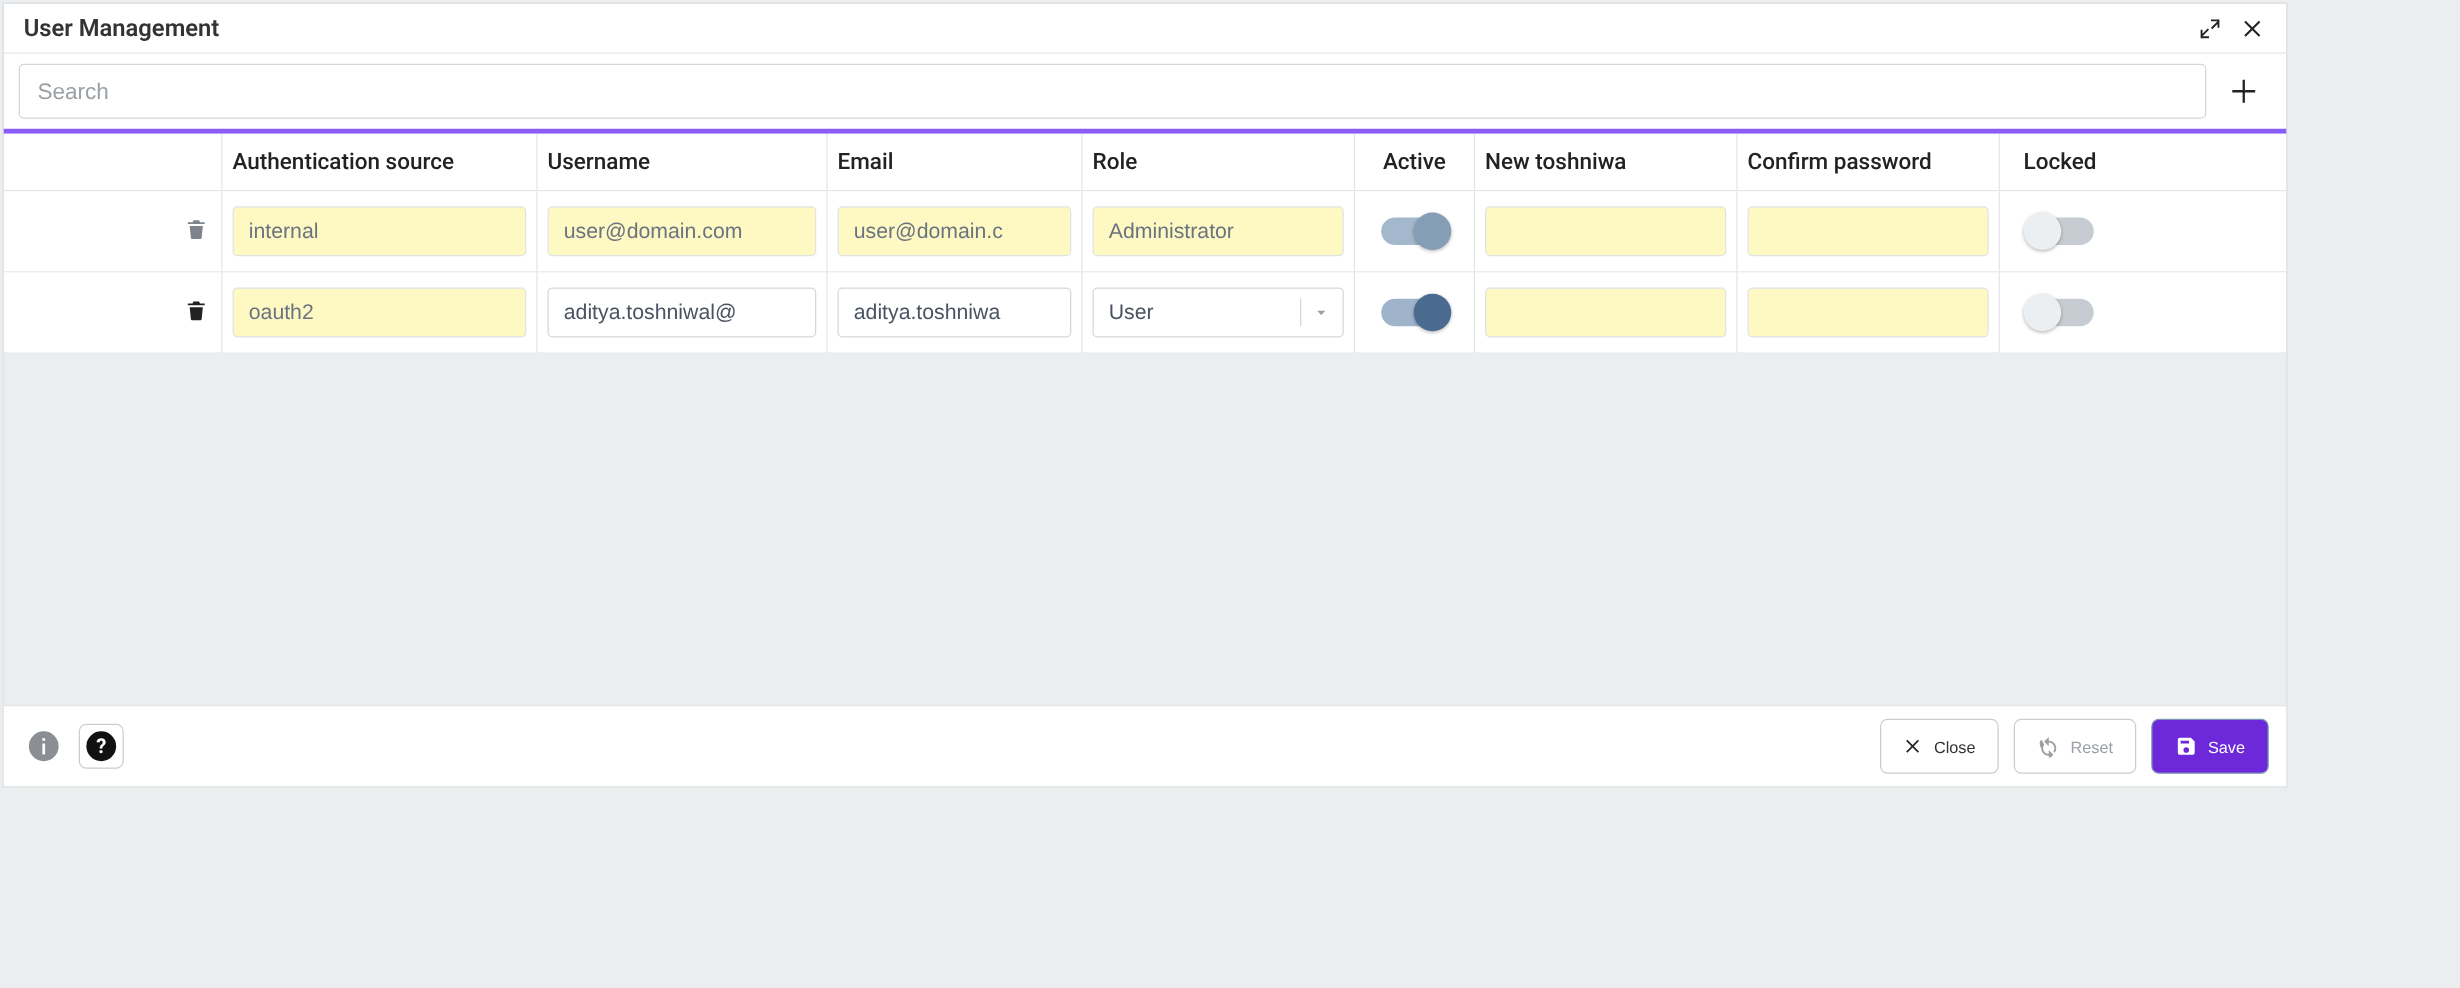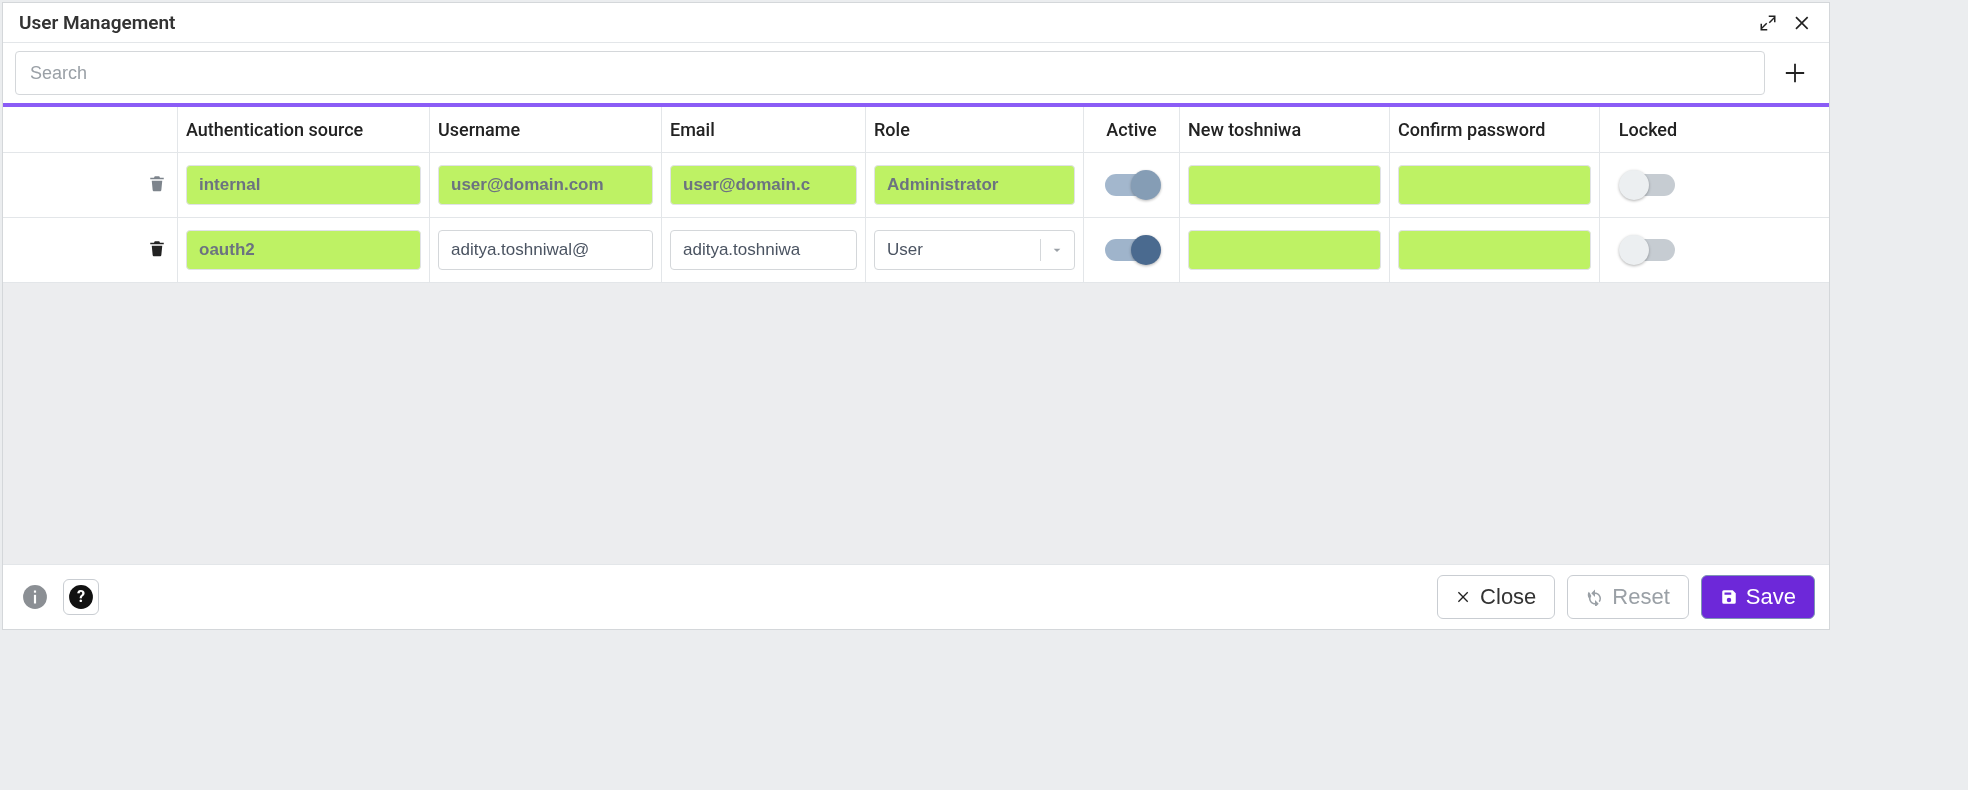--- a/index.html
+++ b/index.html
@@ -119,24 +119,23 @@
     border-radius: 4px;
     padding: 0 12px;
     font-size: 17px;
     color: #4a5361;
     background: #fff;
     text-overflow: ellipsis;
     overflow: hidden;
     white-space: nowrap;
   }
   .cell-input.readonly {
-    background: #bef264;
+    background: #fef9c3;
     color: #6c7380;
     border-color: #e0e2e6;
-    font-weight: bold;
   }
   .select-wrap {
     position: relative;
     width: 100%;
   }
   .select-wrap .cell-input {
     padding-right: 34px;
     cursor: pointer;
     text-align: left;
   }
@@ -225,21 +224,21 @@
   }
   .btn {
     display: inline-flex;
     align-items: center;
     gap: 8px;
     height: 44px;
     padding: 0 18px;
     border-radius: 6px;
     border: 1px solid #c9cdd2;
     background: #fff;
-    font-size: 22px;
+    font-size: 13px;
     color: #333;
     cursor: pointer;
   }
   .btn.disabled {
     color: #9aa0a6;
     cursor: default;
   }
   .btn.primary {
     background: #6d28d9;
     border-color: #7e96b4;

